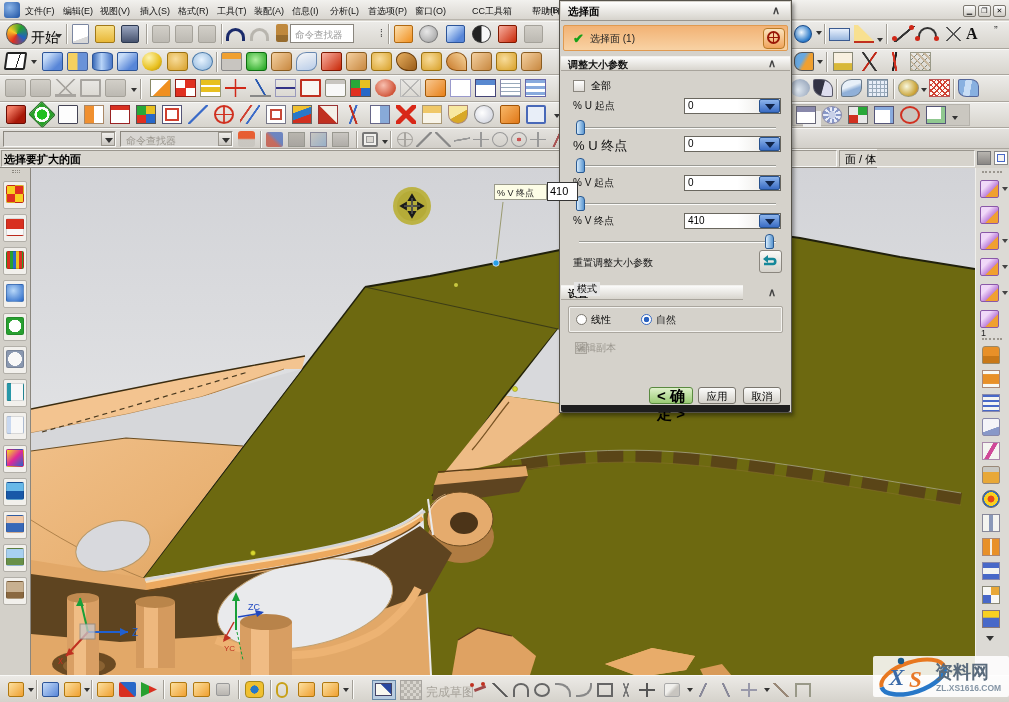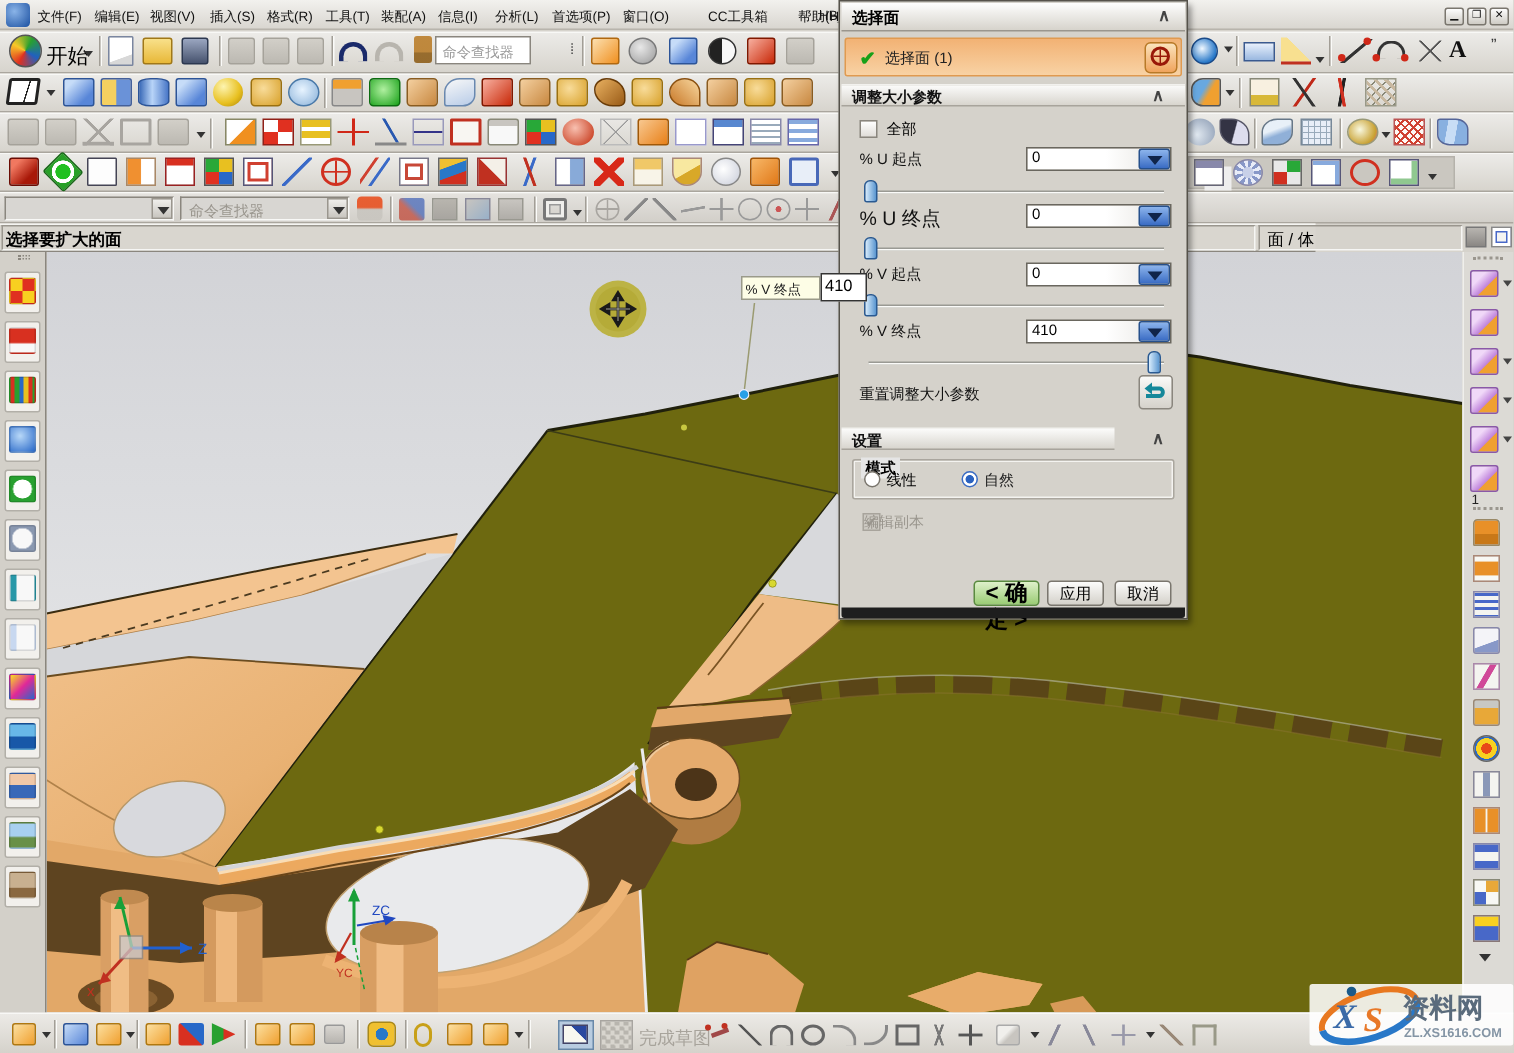--- a/index.html
+++ b/index.html
@@ -505,21 +505,21 @@
 <span class="abs" style="left:13px;top:255px;font-size:10px;color:#111">重置调整大小参数</span>
 <div class="abs" style="left:199px;top:249px;width:23px;height:23px;background:linear-gradient(#fafaf8,#d5d2cb);border:1px solid #8a867e;border-radius:3px"><svg width="21" height="21" viewBox="0 0 21 21">
         <path d="M4,13 L13,13 C16,13 16,8 13,8 L7,8" fill="none" stroke="#15889a" stroke-width="2.6"></path>
         <path d="M8,4 L3,8 L8,12 Z" fill="#15889a"></path>
       </svg></div>
 <div class="abs" style="left:1px;top:284px;width:182px;height:15px;background:linear-gradient(#fbfbfa,#d8d5ce);border-top:1px solid #f2f1ee;border-bottom:1px solid #a8a49c">
       <span class="abs" style="left:7px;top:1px;font-weight:bold;font-size:10px;color:#111">设置</span>
       <span class="abs" style="left:207px;top:0px;color:#444;font-size:11px;font-weight:bold">∧</span>
     </div>
 <div class="abs" style="left:8px;top:305px;width:215px;height:27px;border:1px solid #aaa69e;border-radius:2px;box-shadow:inset 0 0 0 1px #f4f3f0"></div>
-<span class="abs" style="left:14px;top:304px;font-size:10px;font-weight:bold;background:#e5e5e5;padding:0 3px">模式</span>
+<span class="abs" style="left:14px;top:281px;font-size:10px;font-weight:normal;background:#e5e5e5;padding:0 3px">模式</span>
 <span class="abs" style="left:16px;top:313px;width:11px;height:11px;border:1px solid #7a766e;border-radius:50%;background:#fff"></span>
 <span class="abs" style="left:31px;top:312px;font-size:10px">线性</span>
 <span class="abs" style="left:81px;top:313px;width:11px;height:11px;border:1px solid #3a6cc4;border-radius:50%;background:radial-gradient(circle,#2a62c0 40%,#fff 48%)"></span>
 <span class="abs" style="left:96px;top:312px;font-size:10px;color:#222">自然</span>
 <span class="abs" style="left:15px;top:341px;width:12px;height:12px;background:#ccc9c2;border:1px solid #a8a49c;color:#9a968e;font-size:10px;line-height:11px;text-align:center">✔</span>
 <span class="abs" style="left:16px;top:340px;font-size:10px;color:#9a968e">编辑副本</span>
 <div class="abs" style="left:89px;top:386px;width:44px;height:17px;background:linear-gradient(#def0ca,#9acc74);border:1px solid #5a8a40;border-radius:3px;text-align:center;font-size:10px;font-weight:bold;line-height:16px"><span style="font-size:15px">&lt; 确定 &gt;</span></div>
 <div class="abs" style="left:138px;top:386px;width:38px;height:17px;background:linear-gradient(#fcfcfb,#d4d1ca);border:1px solid #7a766e;border-radius:3px;text-align:center;font-size:10.5px;font-weight:normal;line-height:16px">应用</div>
 <div class="abs" style="left:183px;top:386px;width:38px;height:17px;background:linear-gradient(#fcfcfb,#d4d1ca);border:1px solid #7a766e;border-radius:3px;text-align:center;font-size:10.5px;font-weight:normal;line-height:16px">取消</div>
 <div class="abs" style="left:1px;top:404px;width:229px;height:7px;background:#1e1e1e;border-radius:0 0 2px 2px"></div>

